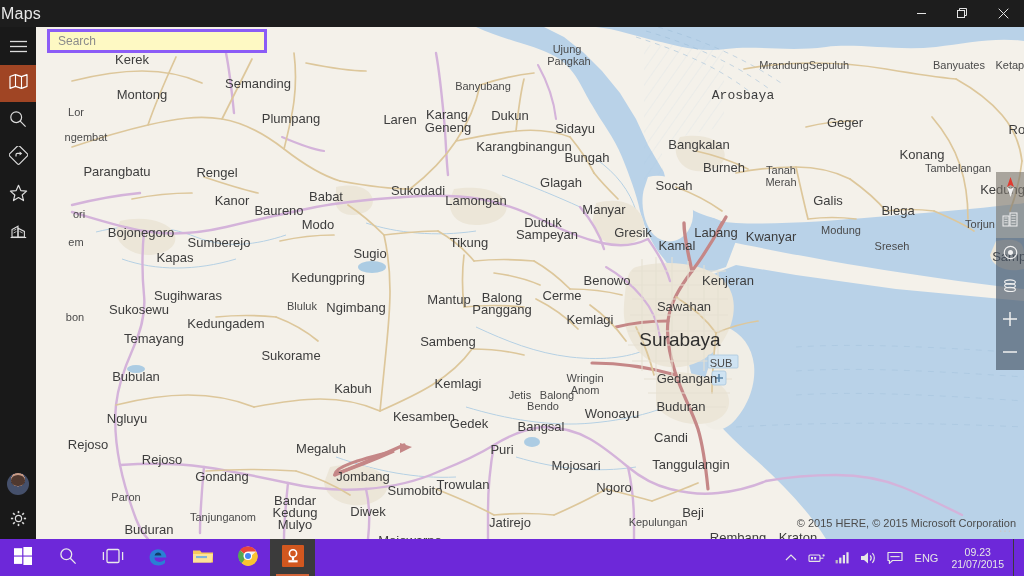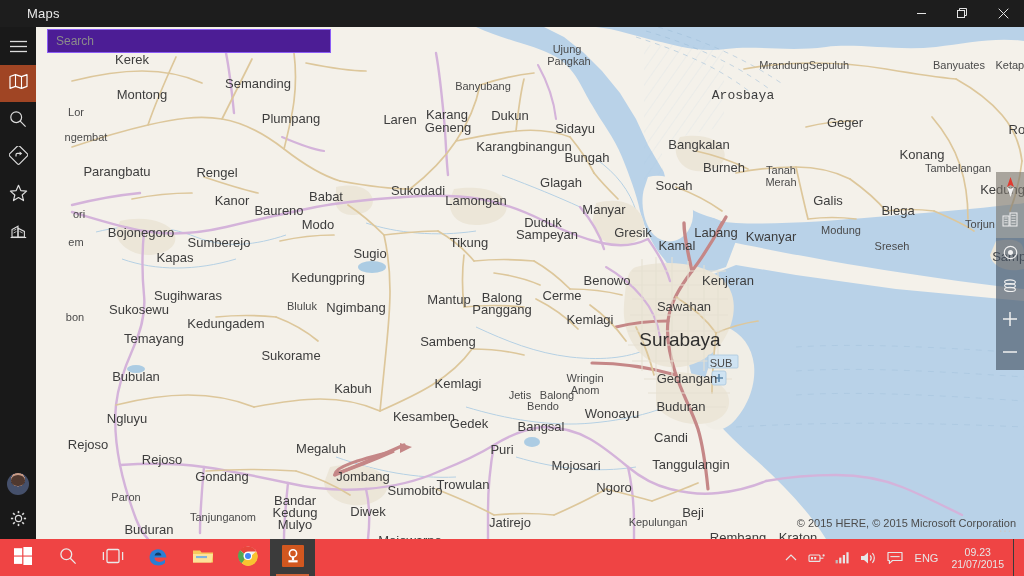--- a/index.html
+++ b/index.html
@@ -4,21 +4,21 @@
 <style>
   * { margin:0; padding:0; box-sizing:border-box; }
   html,body { width:1024px; height:576px; overflow:hidden; background:#000; }
   body { font-family:"Liberation Sans", sans-serif; }
 
   .screen { position:relative; width:1024px; height:576px; overflow:hidden; background:#101010; }
 
   
   .titlebar { position:absolute; left:0; top:0; width:1024px; height:27px;
               background:#1d1d1d; display:flex; align-items:center; z-index:40; }
-  .app-title { color:#e8e8e8; font-size:13px; margin-left:11px; letter-spacing:.2px;padding-left:16px; }
+  .app-title { color:#e8e8e8; font-size:16px; margin-left:1px; letter-spacing:.2px; }
   .wincontrols { margin-left:auto; display:flex; height:27px; }
   .wincontrols div { width:41px; height:27px; display:flex; align-items:center; justify-content:center;
                      color:#e4e4e4; }
 
   
   .rail { position:absolute; left:0; top:27px; width:36px; height:512px;
           background:#191919; z-index:35; }
   .rail-item { width:36px; height:37px; display:flex; align-items:center; justify-content:center;
                color:#dcdcdc; position:relative; }
   .rail-item.selected { background:#a04524; }
@@ -35,34 +35,34 @@
          background:#f4f1ea; overflow:hidden; z-index:10; }
   .map svg { position:absolute; left:0; top:0; }
   .maplabel { position:absolute; color:#4a4a4a; font-size:11px; white-space:nowrap;
               transform:translate(-50%,-50%); font-family:"Liberation Sans", sans-serif; }
   .maplabel.city { font-size:19px; color:#2f2f2f; }
   .maplabel.town { font-size:13px; color:#3d3d3d; }
 
   .copyright { position:absolute; right:8px; bottom:10px; font-size:11px; color:#4c4c4c; z-index:22; }
 
   
-  .searchbox { position:absolute; left:47px; top:29px; width:284px; height:24px;
-               background:#4c1d95; border:1px solid #8b5cf6; display:flex; align-items:center;
+  .searchbox { position:absolute; left:47px; top:29px; width:220px; height:24px;
+               background:#fef9c3; border:3px solid #8b5cf6; display:flex; align-items:center;
                z-index:30; }
   .searchbox span { color:#8b8b8b; font-size:12px; padding-left:8px; }
 
   
   .mapctl { position:absolute; right:0px; top:172px; width:28px; z-index:30; }
   .mapctl .grp { background:rgba(60,60,60,.52); }
   .ctl { width:28px; height:33px; display:flex; align-items:center; justify-content:center;
          color:#f0f0f0; }
 
   
   .taskbar { position:absolute; left:0; bottom:0; width:1024px; height:37px;
-             background:#ef4444; display:flex; align-items:center; z-index:50; }
+             background:#6d28d9; display:flex; align-items:center; z-index:50; }
   .tb-item { width:45px; height:37px; display:flex; align-items:center; justify-content:center;
              position:relative; }
   .tb-item.active { background:#3b3b3b; }
   .tb-item.active::after { content:""; position:absolute; bottom:0; left:6px; right:6px;
                            height:2px; background:#d3643a; }
   .tray { margin-left:auto; display:flex; align-items:center; height:37px; color:#e6e6e6; }
   .tray > div { display:flex; align-items:center; justify-content:center; height:37px; padding:0 5px; }
   .clock { flex-direction:column; line-height:12px; font-size:10.5px; padding:0 9px 0 6px !important;
            text-align:center; }
   .lang { font-size:11px; padding:0 7px !important; }

